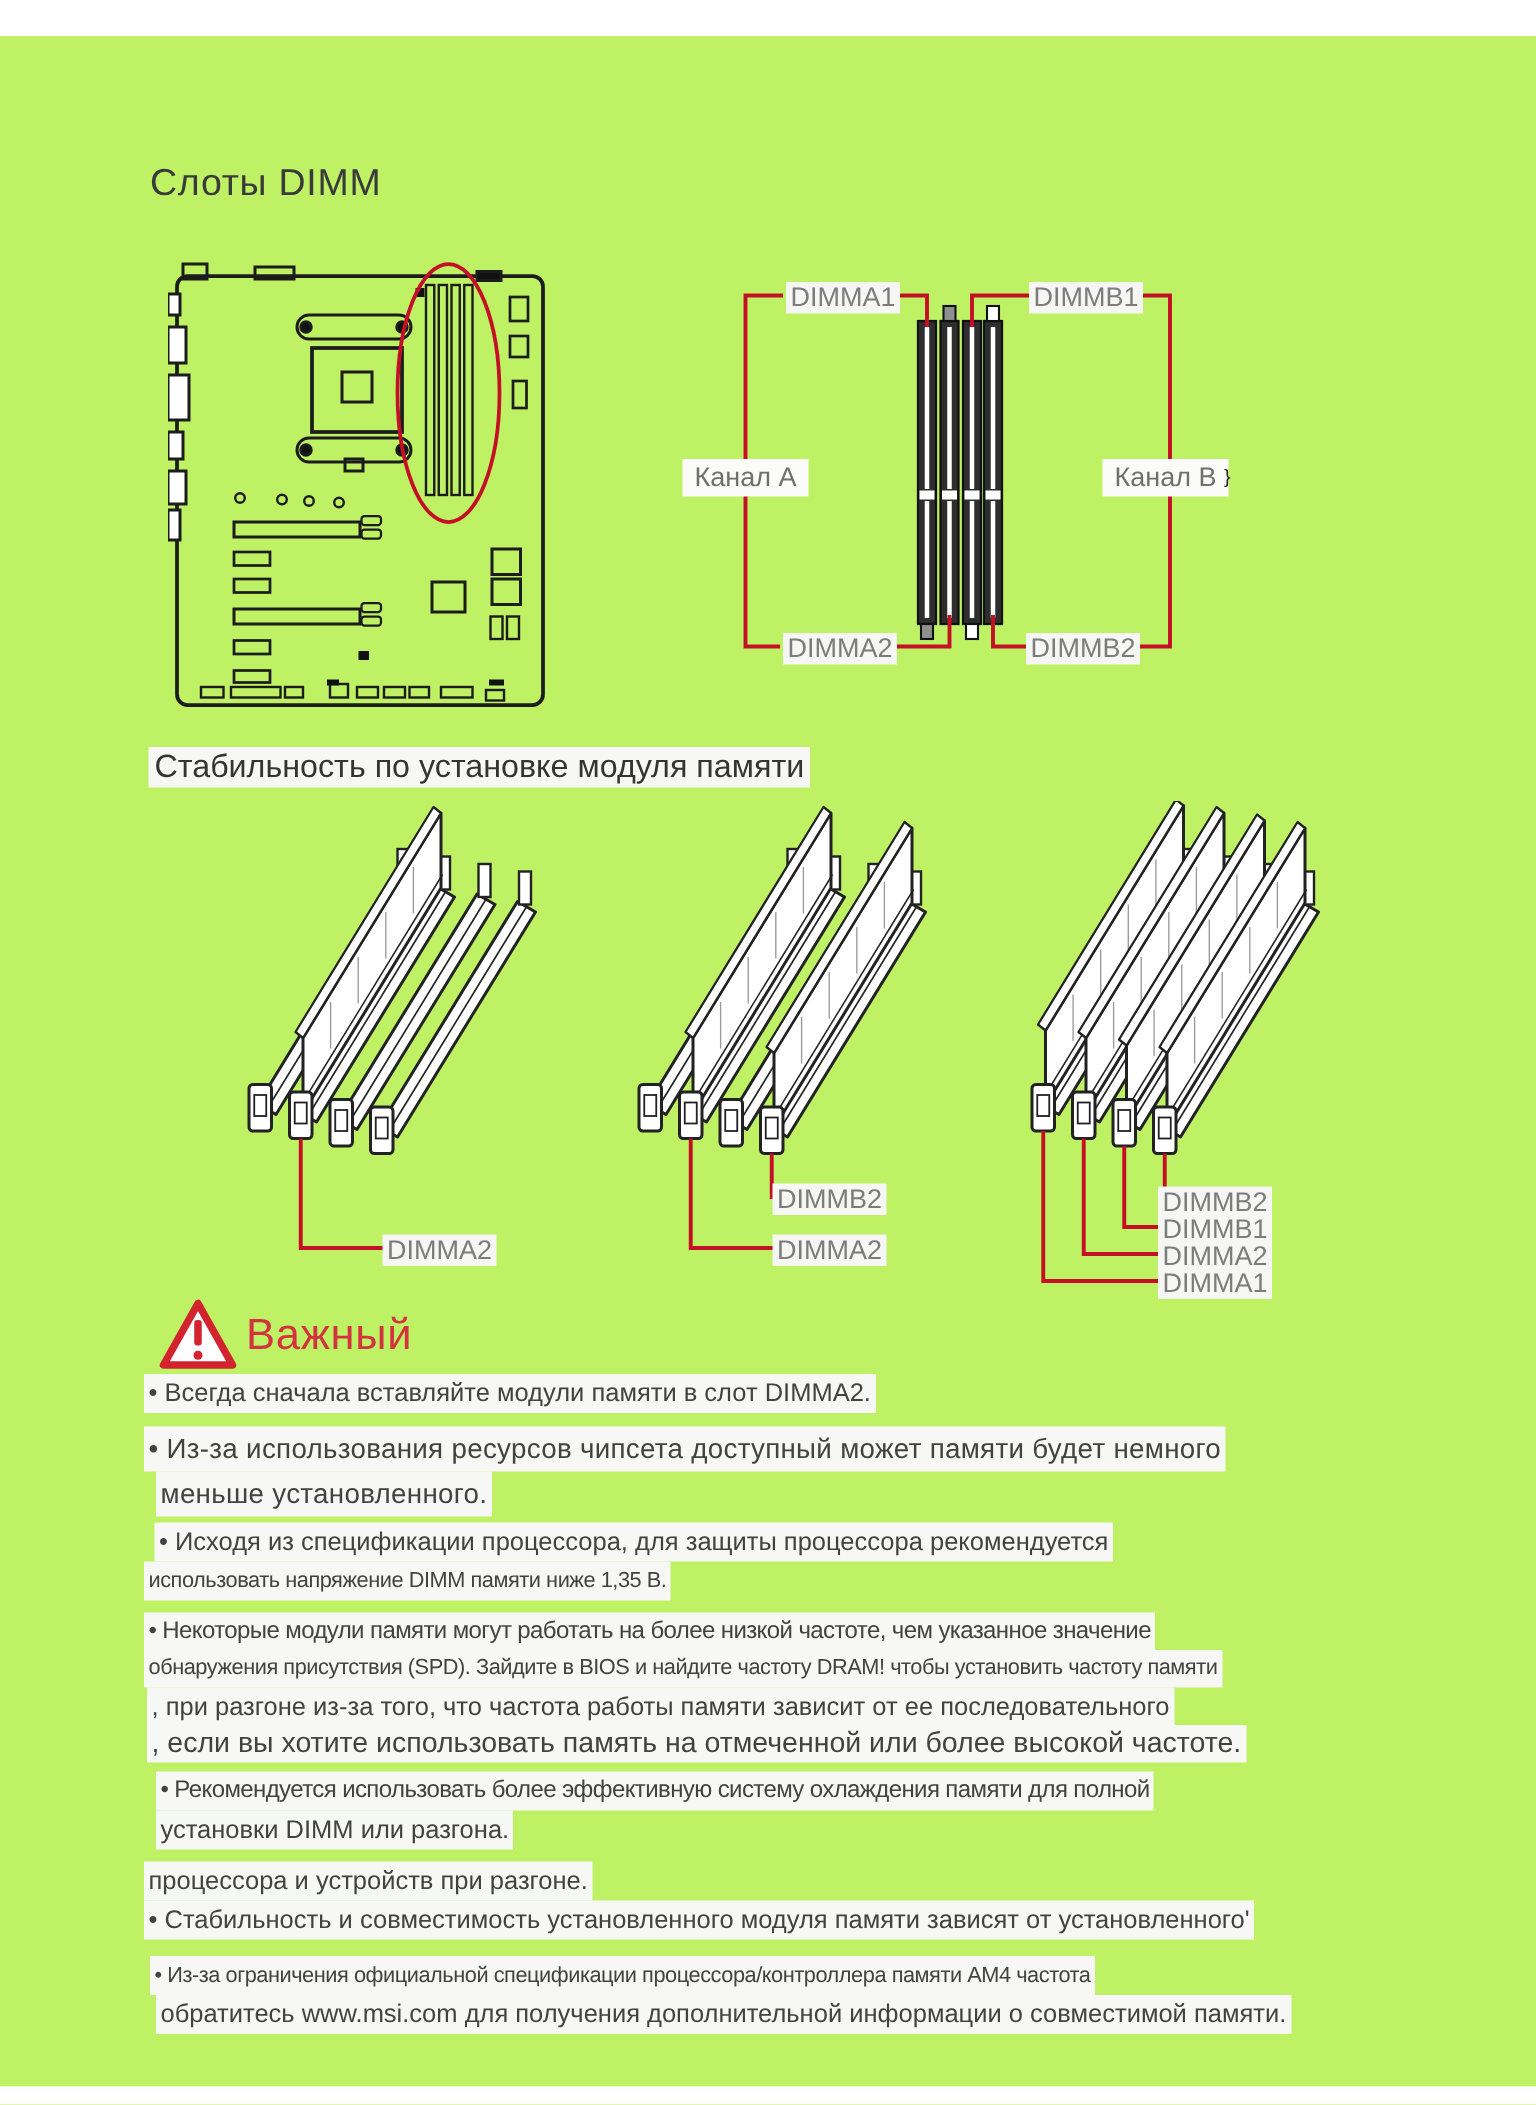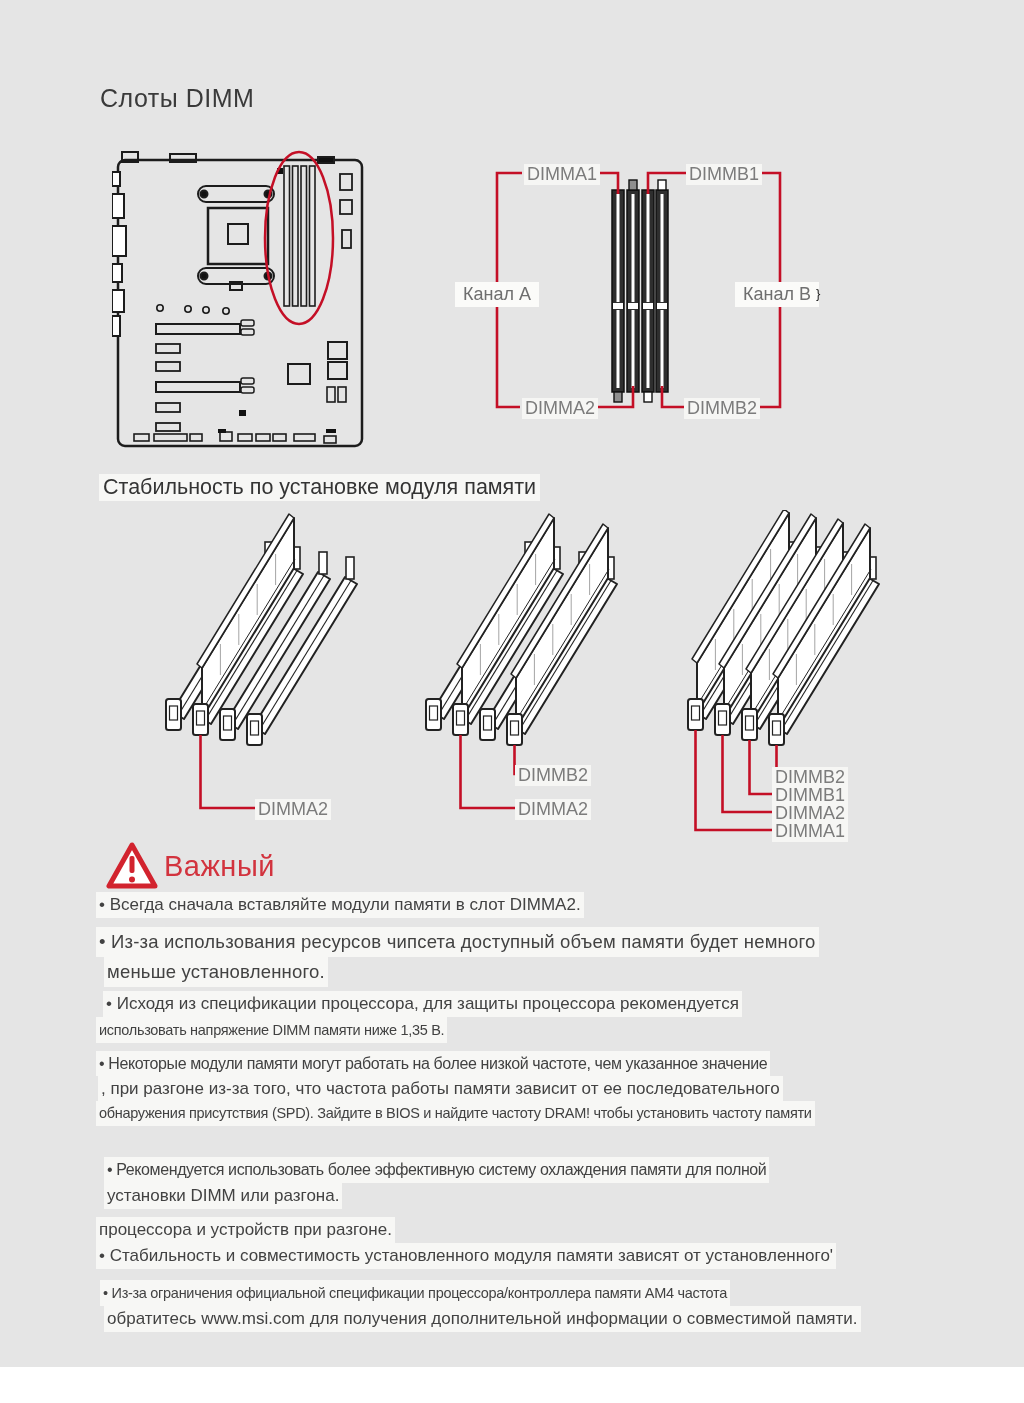--- a/index.html
+++ b/index.html
@@ -1,17 +1,17 @@
 <!DOCTYPE html>
 <html><head>
 <meta charset="utf-8">
 <style>
   html,body{margin:0;padding:0;background:#ffffff;}
-  .page{position:relative;width:1024px;height:1367px;background:#e5e5e5;overflow:hidden;
-        font-family:"Liberation Sans","DejaVu Sans",sans-serif;}
+  .page{position:relative;width:1024px;height:1367px;background:#bef264;overflow:hidden;
+        font-family:"Liberation Sans","DejaVu Sans",sans-serif;margin-top:24px;}
   .abs{position:absolute;}
   .page-title{left:100px;top:84px;font-size:25px;color:#3a3a3a;letter-spacing:.5px;}
   .section-title{left:99px;top:474px;font-size:21.5px;color:#343434;background:#f7f7f5;padding:1px 4px;}
   .slot-label{font-size:18px;color:#7c7c7c;background:#f6f6f4;padding:0 3px;white-space:nowrap;}
   .chan-label{font-size:18px;color:#6f6f6f;background:#fbfbf9;padding:2px 8px;white-space:nowrap;}
   .artifact{font-size:13px;color:#222;}
   .warn-title{left:164px;top:850px;font-size:29px;color:#d2333e;letter-spacing:.5px;}
   #bullets{position:absolute;left:96px;top:0;width:900px;}
   .bullet{position:absolute;left:0;width:900px;line-height:26px;}
   .ln{display:block;width:max-content;max-width:900px;color:#424242;background:#f7f7f5;padding:0 3px;}
@@ -292,31 +292,32 @@
     <rect x="25.5" y="16" width="5" height="17" rx="2" fill="#d2232e"></rect>
     <circle cx="28" cy="39.5" r="3" fill="#d2232e"></circle>
   </svg>
   <div class="abs warn-title">Важный</div>
 
   <div id="bullets">
       <div class="bullet" style="top: 892px; line-height: 26px;">
         <span class="ln m">• Всегда сначала вставляйте модули памяти в слот DIMMA2.</span>
       </div>
       <div class="bullet" style="top: 927px; line-height: 30px;">
-        <span class="ln l">• Из-за использования ресурсов чипсета доступный объем памяти будет немного</span>
+        <span class="ln l">• Из-за использования ресурсов чипсета доступный может памяти будет немного</span>
         <span class="ln l" style="margin-left: 8px;">меньше установленного.</span>
       </div>
       <div class="bullet" style="top: 991px; line-height: 26px;">
         <span class="ln m" style="margin-left: 7px;">• Исходя из спецификации процессора, для защиты процессора рекомендуется</span>
         <span class="ln s">использовать напряжение DIMM памяти ниже 1,35 В.</span>
       </div>
       <div class="bullet" style="top: 1051px; line-height: 25px;">
         <span class="ln mc">• Некоторые модули памяти могут работать на более низкой частоте, чем указанное значение</span>
+        <span class="ln s">обнаружения присутствия (SPD). Зайдите в BIOS и найдите частоту DRAM! чтобы установить частоту памяти</span>
         <span class="ln m" style="margin-left: 2px;">, при разгоне из-за того, что частота работы памяти зависит от ее последовательного</span>
-        <span class="ln s">обнаружения присутствия (SPD). Зайдите в BIOS и найдите частоту DRAM! чтобы установить частоту памяти</span>
+        <span class="ln xl" style="margin-left: 2px;">, если вы хотите использовать память на отмеченной или более высокой частоте.</span>
       </div>
       <div class="bullet" style="top: 1157px; line-height: 26px;">
         <span class="ln mc" style="margin-left: 8px;">• Рекомендуется использовать более эффективную систему охлаждения памяти для полной</span>
         <span class="ln m" style="margin-left: 8px;">установки DIMM или разгона.</span>
       </div>
       <div class="bullet" style="top: 1217px; line-height: 26px;">
         <span class="ln m">процессора и устройств при разгоне.</span>
         <span class="ln m">• Стабильность и совместимость установленного модуля памяти зависят от установленного'</span>
       </div>
       <div class="bullet" style="top: 1280px; line-height: 26px;">

